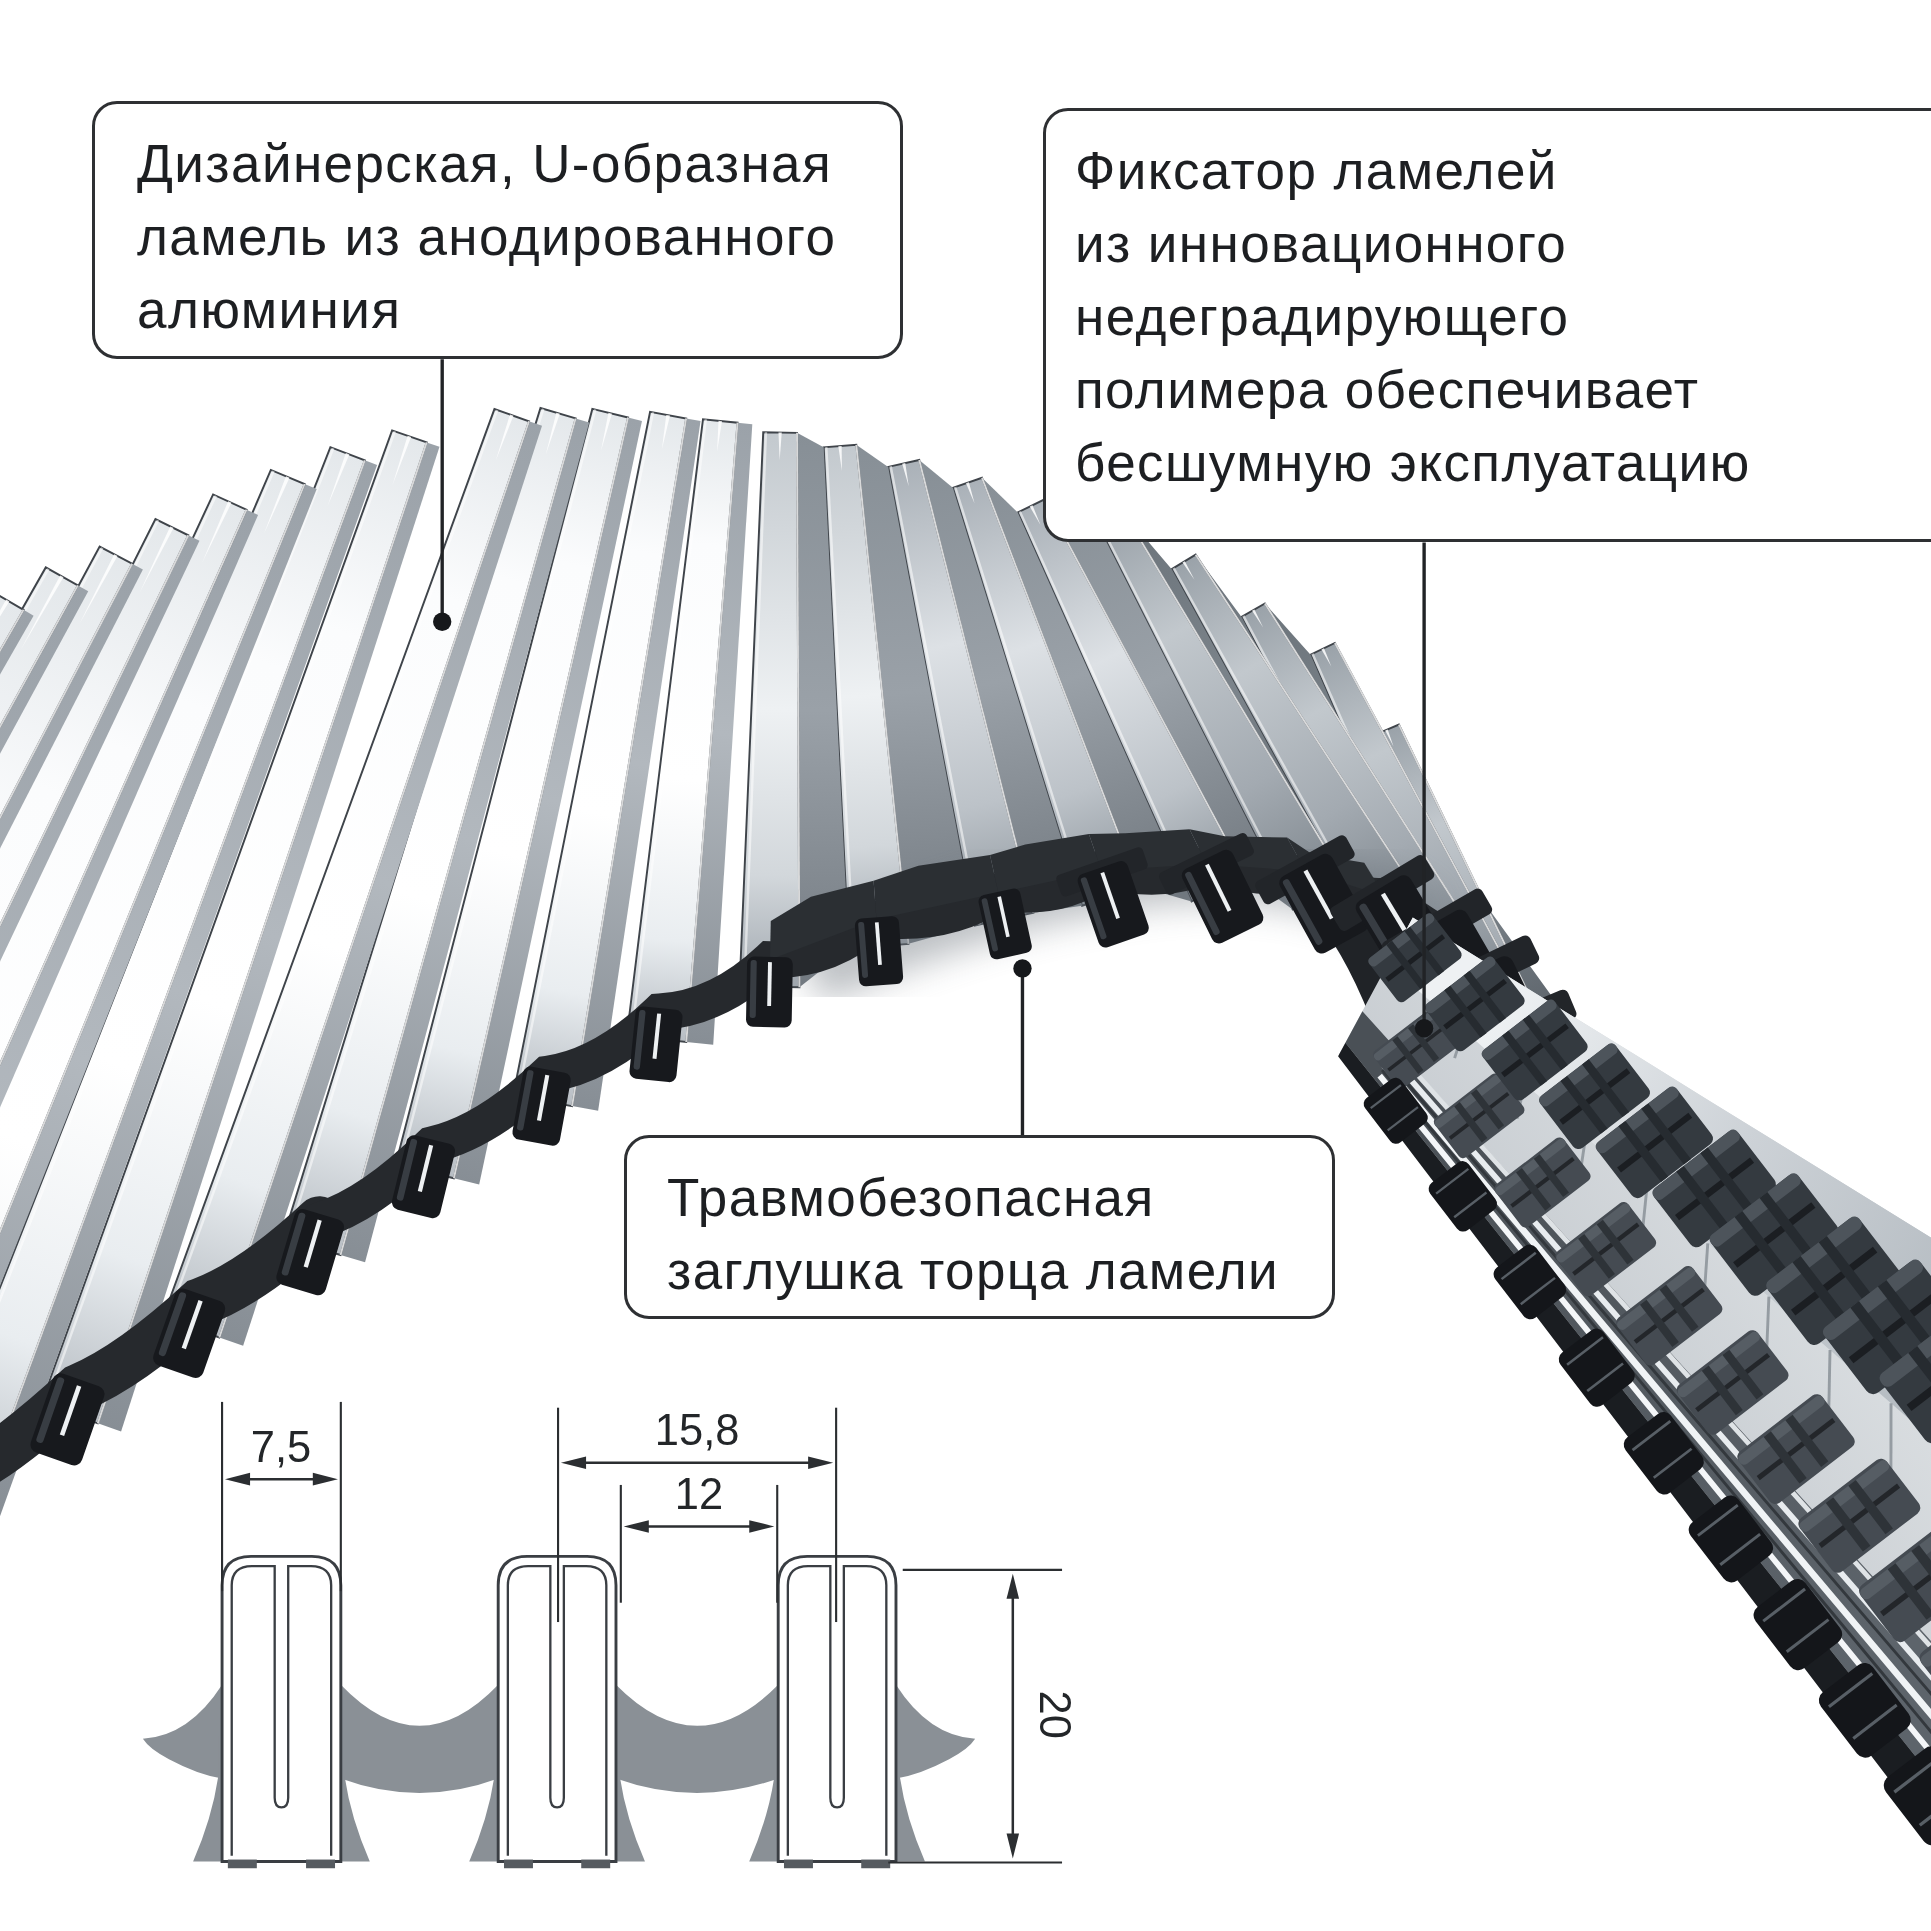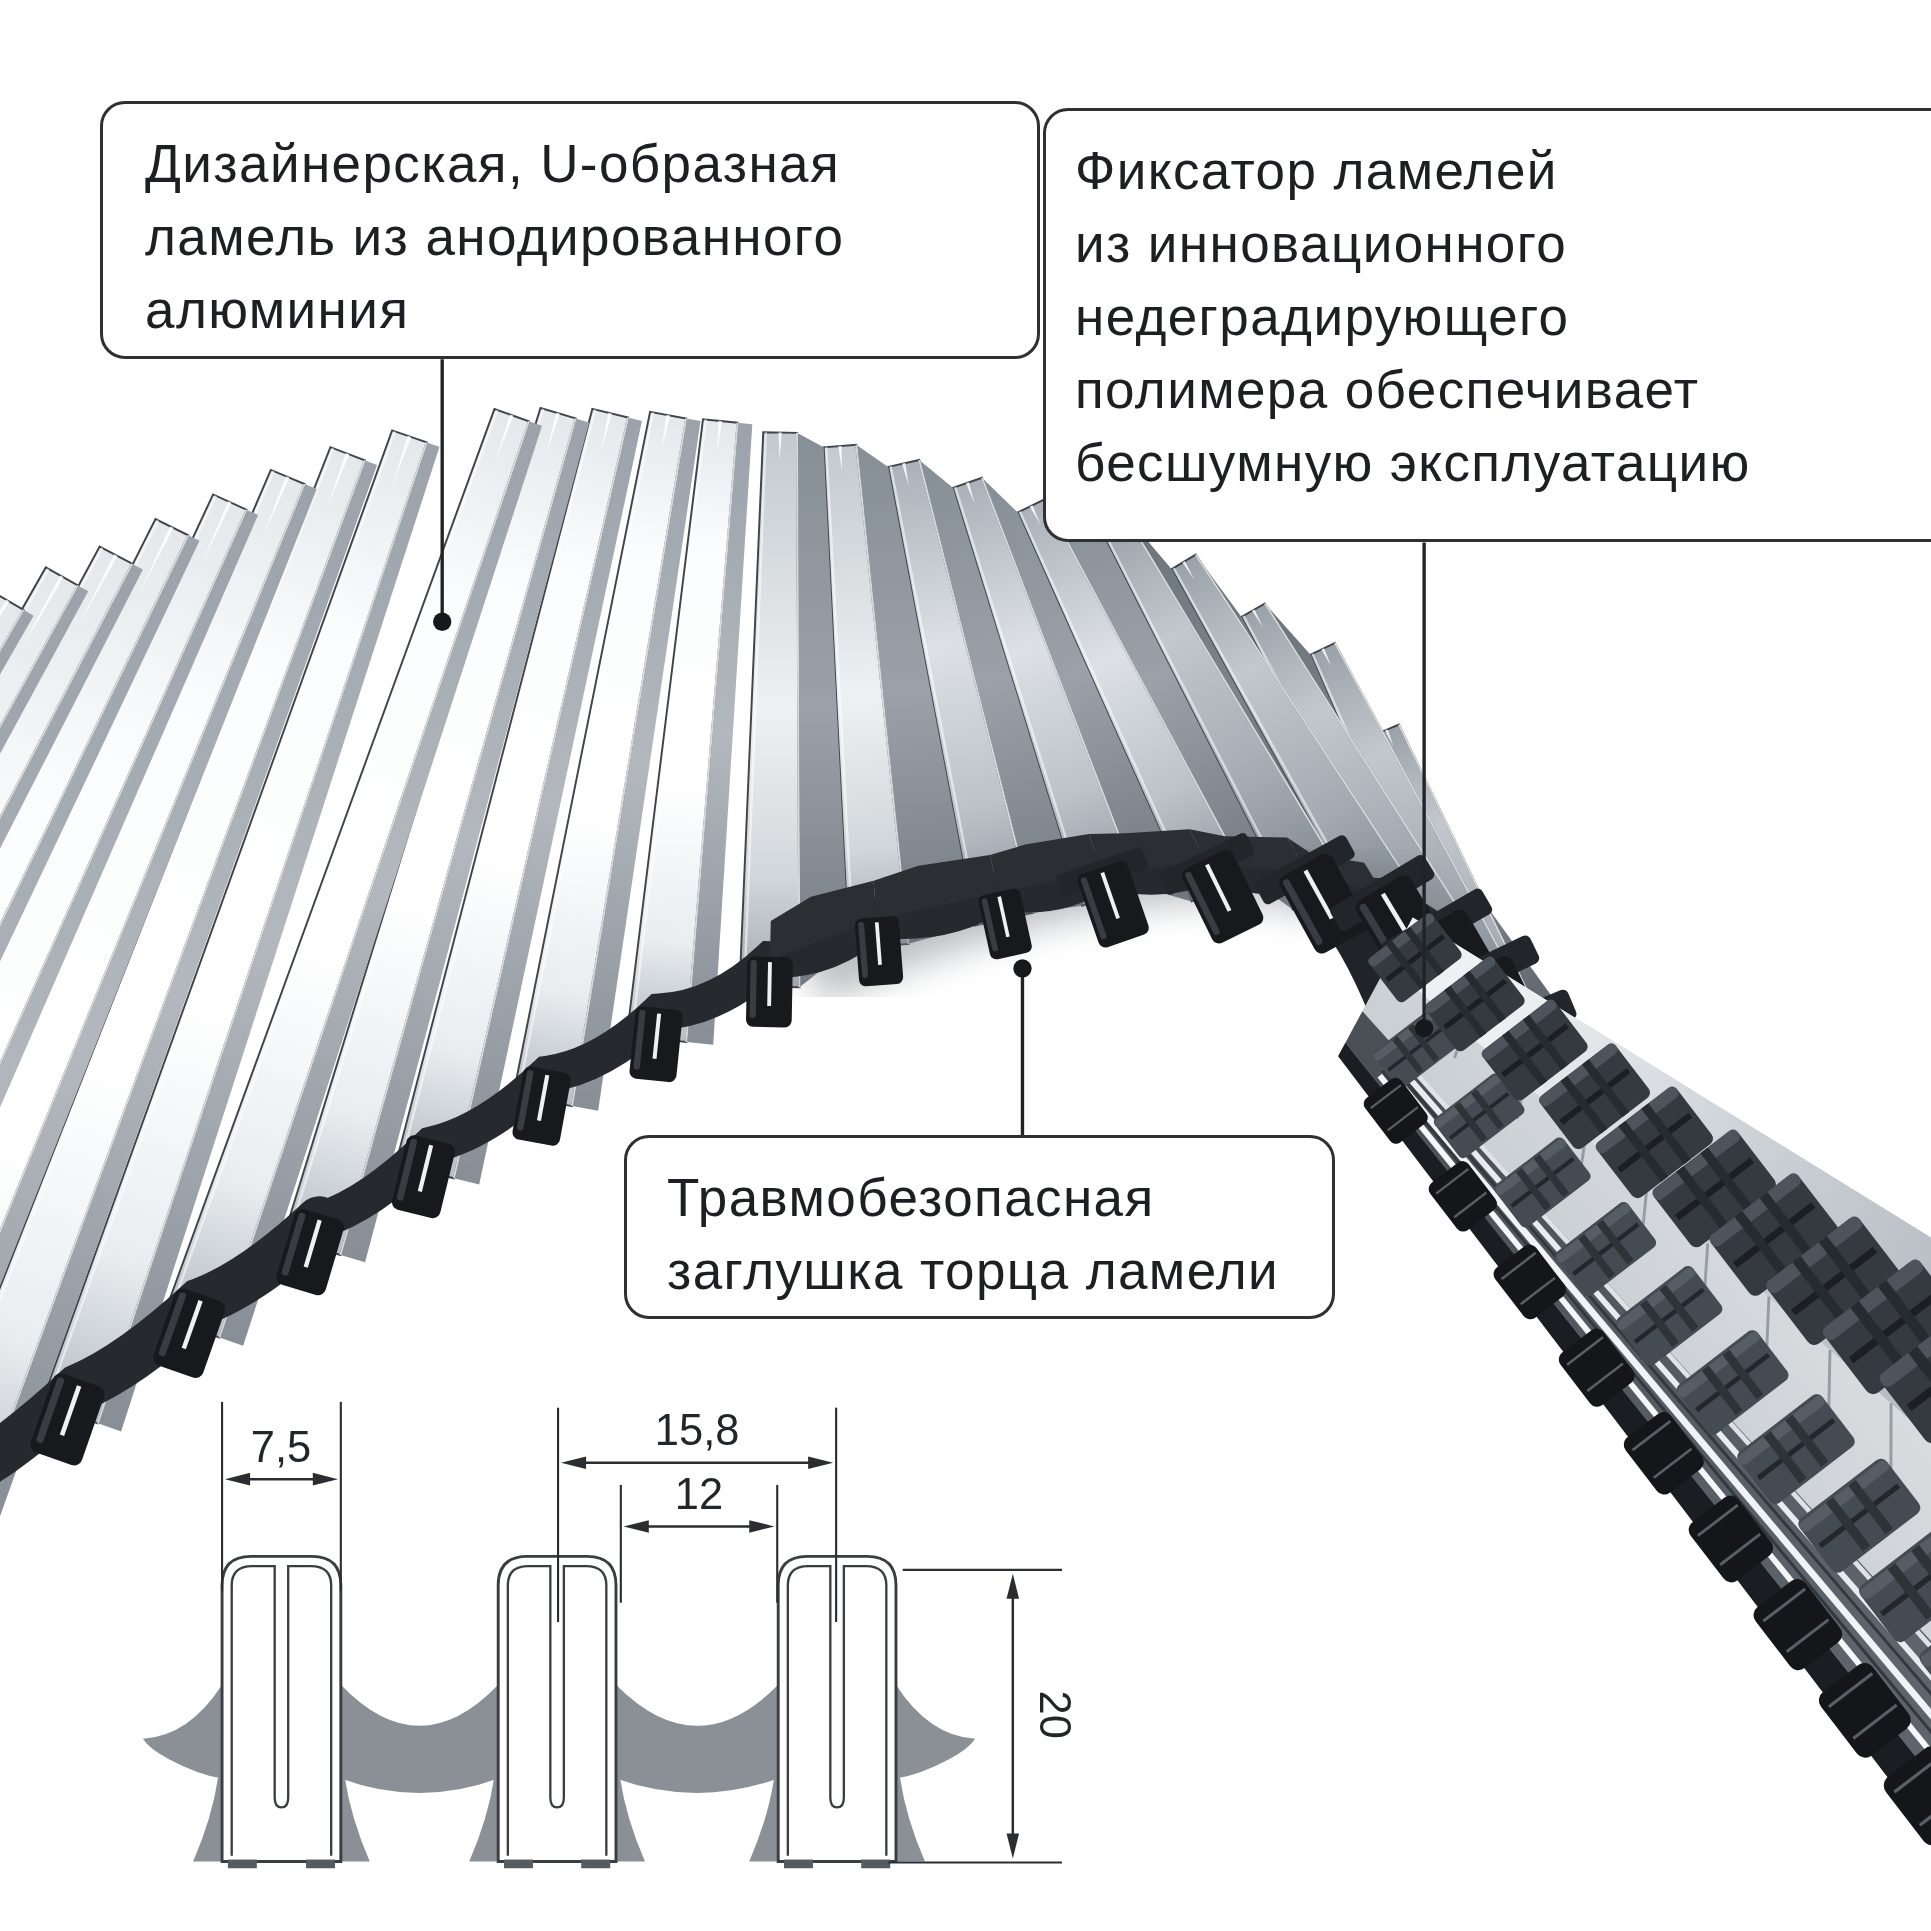--- a/index.html
+++ b/index.html
@@ -809,15 +809,15 @@
     <polygon points="646,1581 672,1574.5 672,1587.5" fill="#2b2e31"></polygon>
     <polygon points="802,1581 776,1574.5 776,1587.5" fill="#2b2e31"></polygon>
     <text x="724" y="1563" text-anchor="middle" class="dim">12</text>
     <line x1="935" y1="1626" x2="1100" y2="1626" stroke="#2b2e31" stroke-width="2.2"></line>
     <line x1="920" y1="1929" x2="1100" y2="1929" stroke="#2b2e31" stroke-width="2.2"></line>
     <line x1="1049" y1="1652" x2="1049" y2="1903" stroke="#2b2e31" stroke-width="2.6"></line>
     <polygon points="1049,1630 1042.5,1656 1055.5,1656" fill="#2b2e31"></polygon>
     <polygon points="1049,1925 1042.5,1899 1055.5,1899" fill="#2b2e31"></polygon>
     <text x="1077" y="1776" text-anchor="middle" class="dim" transform="rotate(90 1077 1776)">20</text>
 </svg>
-<div class="box" style="left:100px;top:101px;width:940px;height:258px">Дизайнерская, U-образная<br>ламель из анодированного<br>алюминия</div>
+<div class="box" style="left:92px;top:101px;width:811px;height:258px">Дизайнерская, U-образная<br>ламель из анодированного<br>алюминия</div>
 <div class="box" style="left:1043px;top:108px;width:934px;height:434px;padding-left:29px">Фиксатор ламелей<br>из инновационного<br>недеградирующего<br>полимера обеспечивает<br>бесшумную эксплуатацию</div>
 <div class="box" style="left:624px;top:1135px;width:711px;height:184px;padding-left:40px">Травмобезопасная<br>заглушка торца ламели</div>
 
 </body></html>

